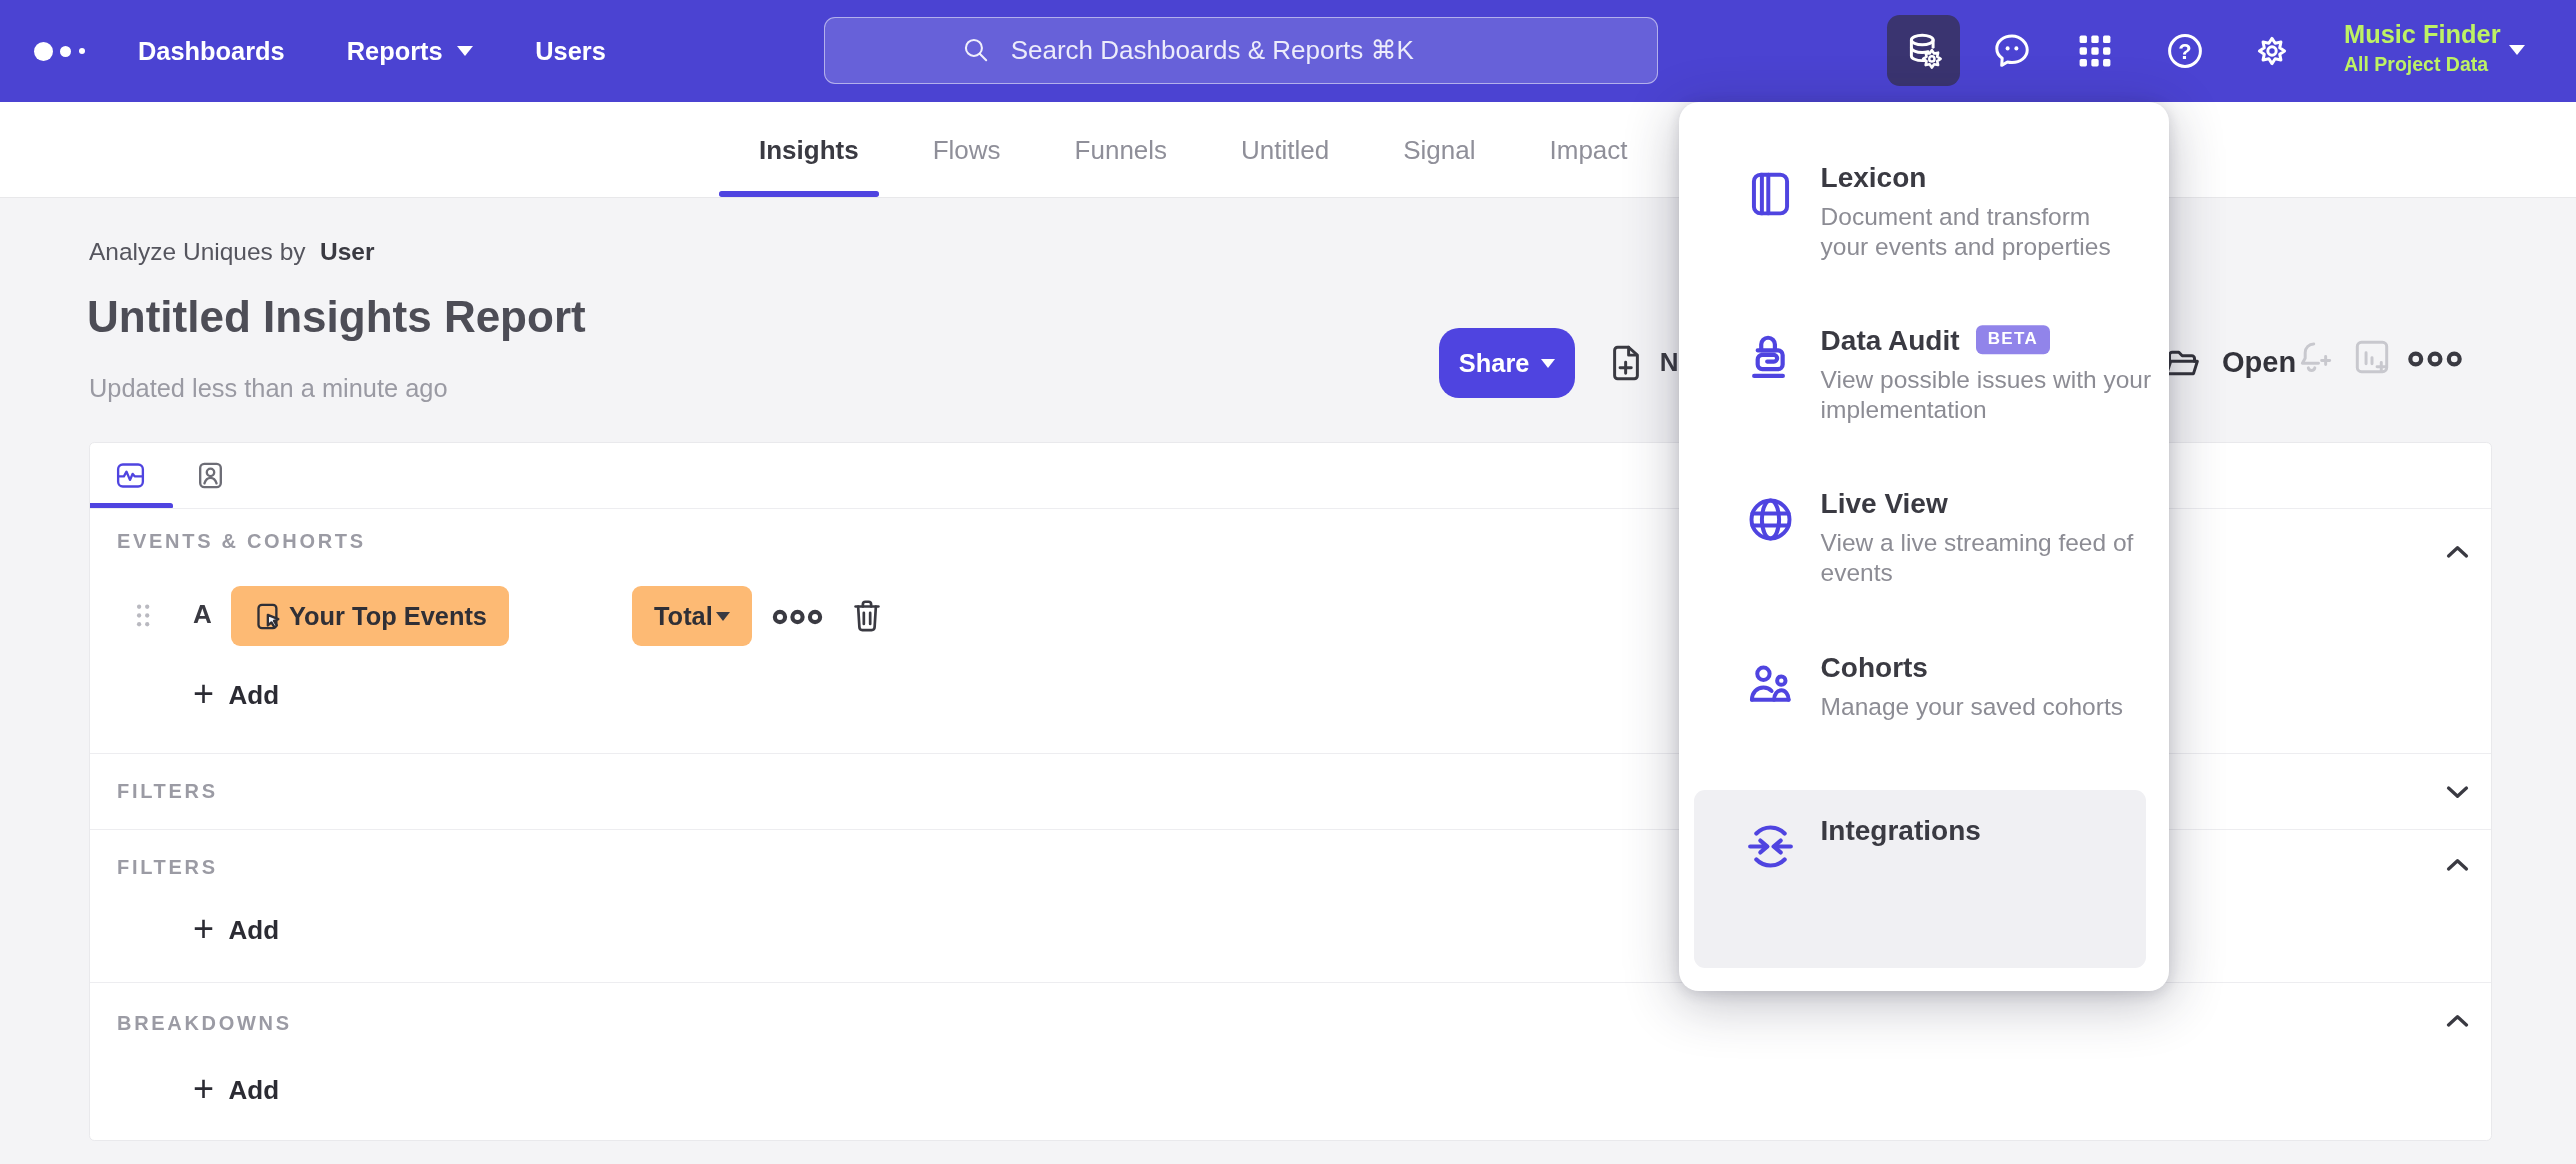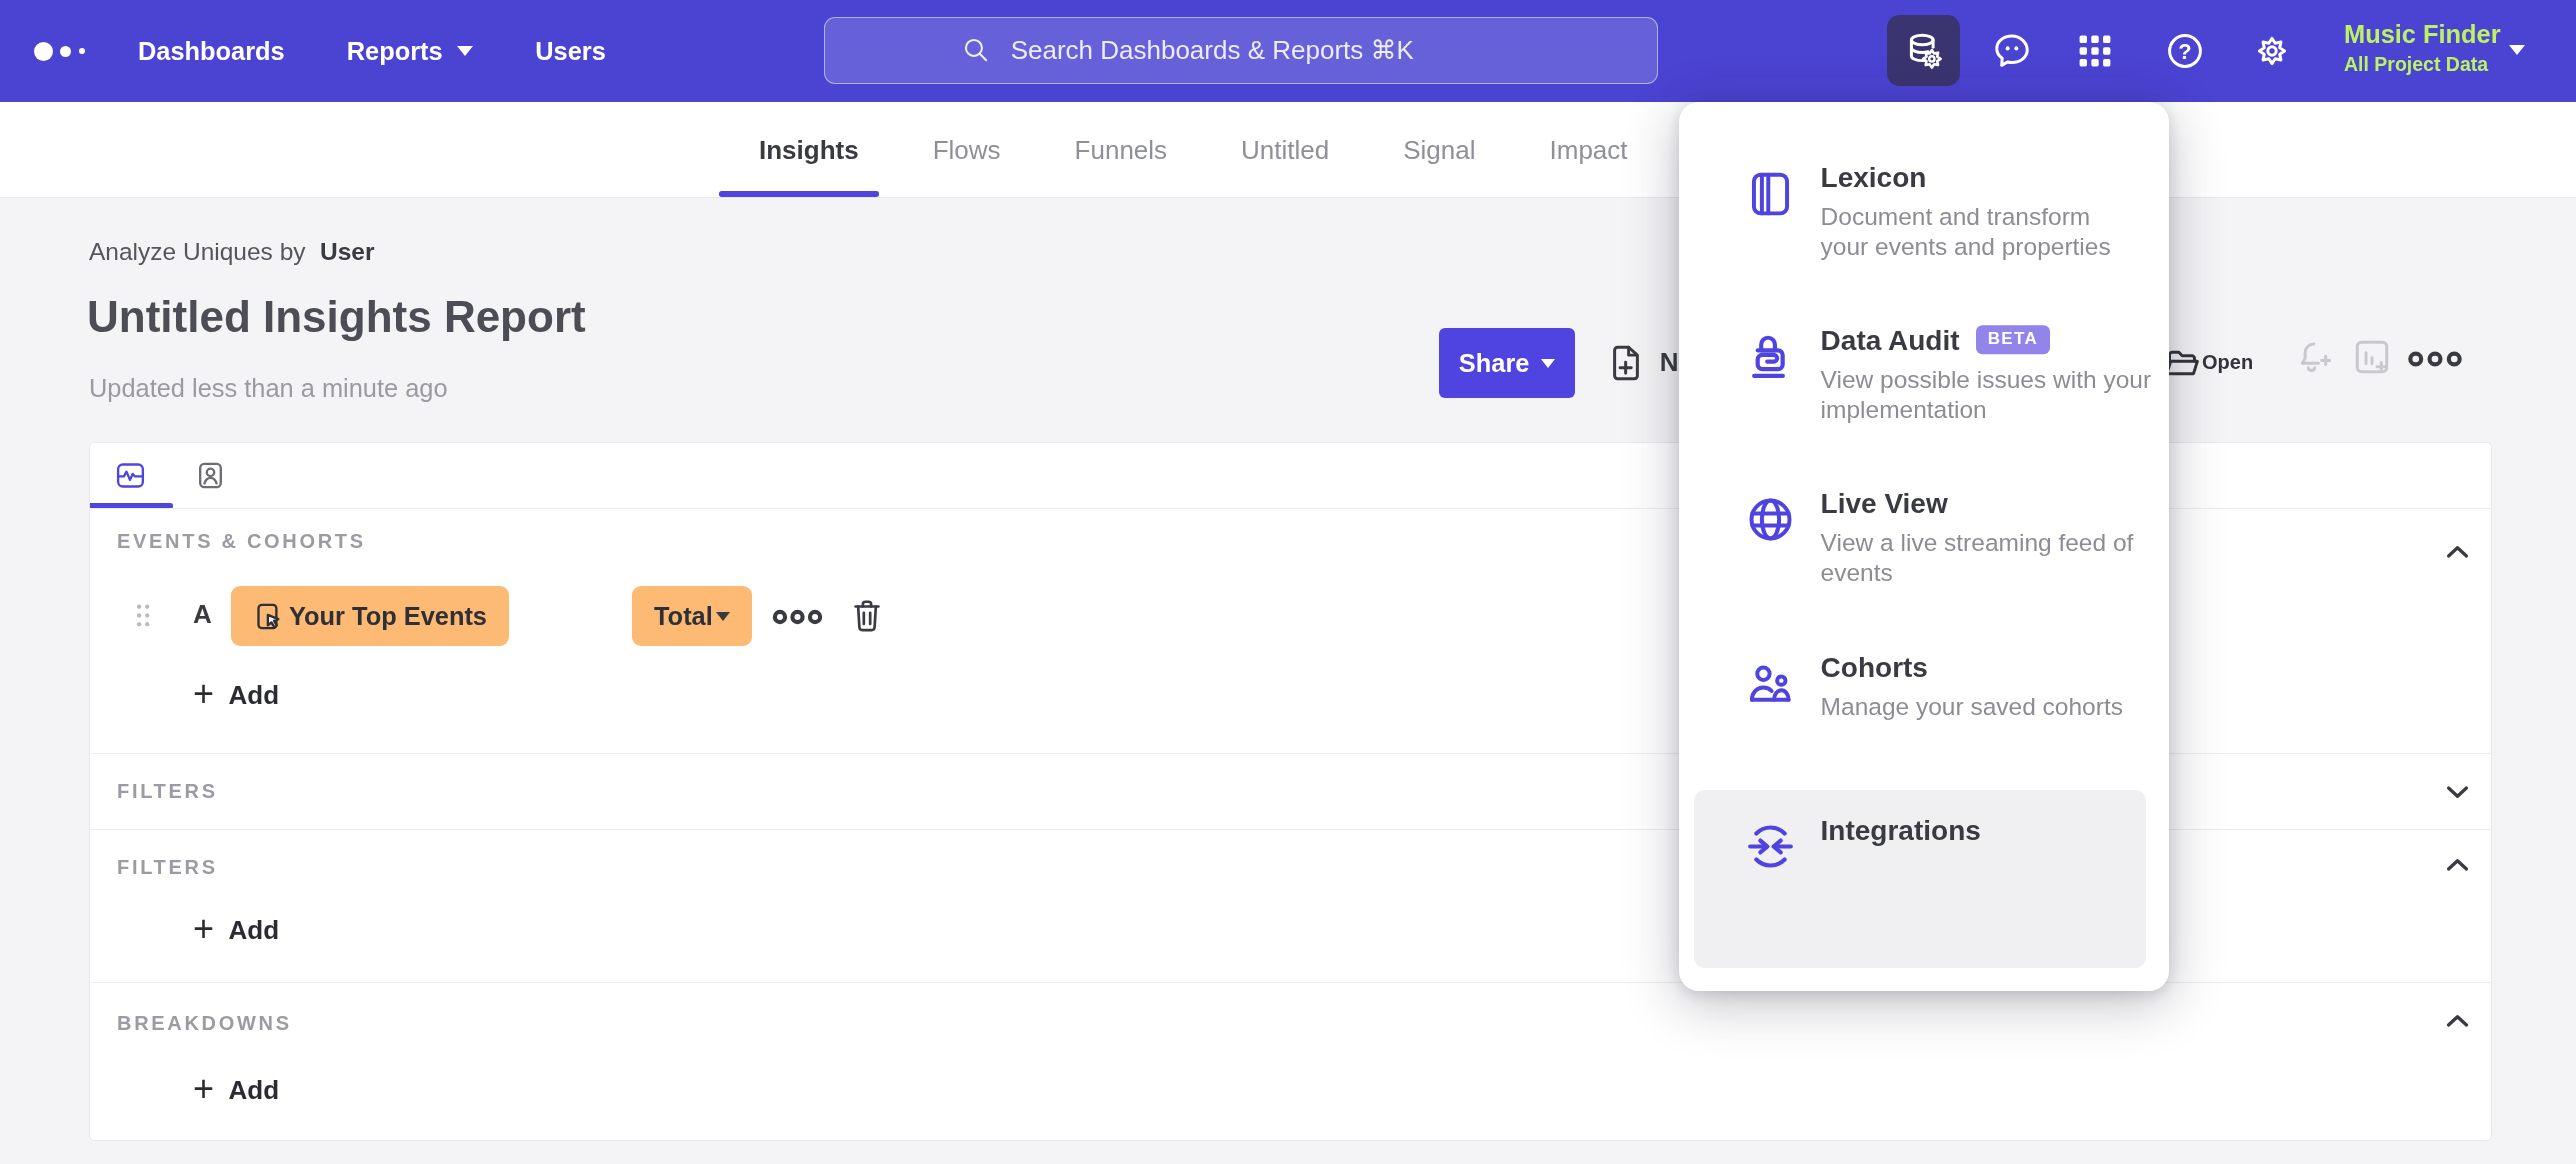--- a/index.html
+++ b/index.html
@@ -36,27 +36,27 @@
   .tabs{position:absolute;left:759px;top:0;height:96px;display:flex;align-items:center;gap:74px;}
   .tab{font-size:26px;color:#8f8f99;cursor:pointer;}
   .tab.active{color:#3a3a42;font-weight:600;}
   .tab-underline{position:absolute;left:719px;bottom:0;width:160px;height:6.3px;background:#4f44e0;border-radius:2.7px;}
 
   
   .analyze{position:absolute;left:89px;top:238px;font-size:24.5px;color:#55555e;display:flex;gap:14.5px;align-items:baseline;}
   .analyze .val{color:#3a3a42;font-weight:600;cursor:pointer;}
   .rtitle{position:absolute;left:87px;top:292px;font-size:44px;font-weight:700;color:#4d4d56;}
   .updated{position:absolute;left:89px;top:374px;font-size:25.4px;color:#9a9aa3;}
-  .share-btn{position:absolute;left:1439px;top:328px;width:136px;height:70px;border-radius:6px;background:#4f44e0;
+  .share-btn{position:absolute;left:1439px;top:328px;width:136px;height:70px;border-radius:20px;background:#4f44e0;
     display:flex;align-items:center;justify-content:center;gap:11.8px;color:#fff;font-size:25.4px;font-weight:600;cursor:pointer;}
   .share-btn .caret{border-top-width:9px;border-left-width:7.3px;border-right-width:7.3px;}
   .new-btn{position:absolute;left:1605px;top:337px;height:51px;display:flex;align-items:center;gap:12.7px;
     font-size:26px;font-weight:600;color:#3a3a42;cursor:pointer;}
-  .open-btn{position:absolute;left:2162px;top:337px;height:51px;display:flex;align-items:center;gap:0;
-    font-size:20px;font-weight:700;color:#33333b;cursor:pointer;}
+  .open-btn{position:absolute;left:2162px;top:337px;height:51px;display:flex;align-items:center;gap:20px;
+    font-size:29px;font-weight:700;color:#33333b;cursor:pointer;}
   .hdr-ic{position:absolute;top:336px;width:42px;height:42px;cursor:pointer;}
   .hdr-ic.dim{color:#c8c8ce;}
   .ooo{color:#3a3a42;}
 
   
   .card{position:absolute;left:89px;top:442px;width:2403px;height:699px;background:#fff;
     border:0.9px solid #e9e9ec;border-radius:5.4px;box-sizing:border-box;}
   .vtab{position:absolute;top:16.3px;width:33px;height:33px;cursor:pointer;}
   .vtab.t1{left:23.6px;color:#4f44e0;}
   .vtab.t2{left:104px;color:#6d6d76;}

